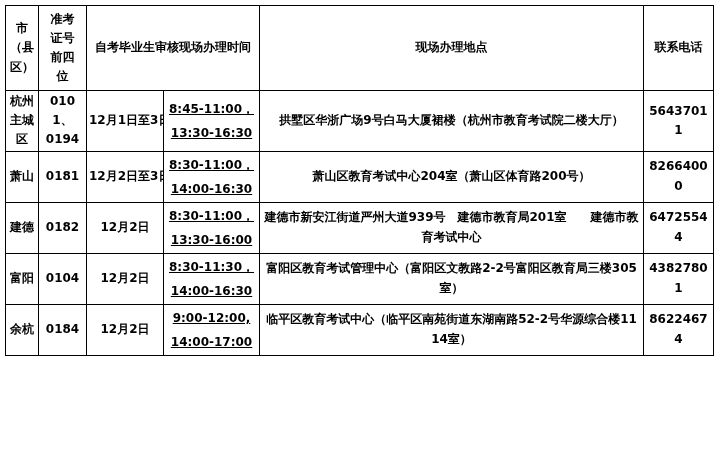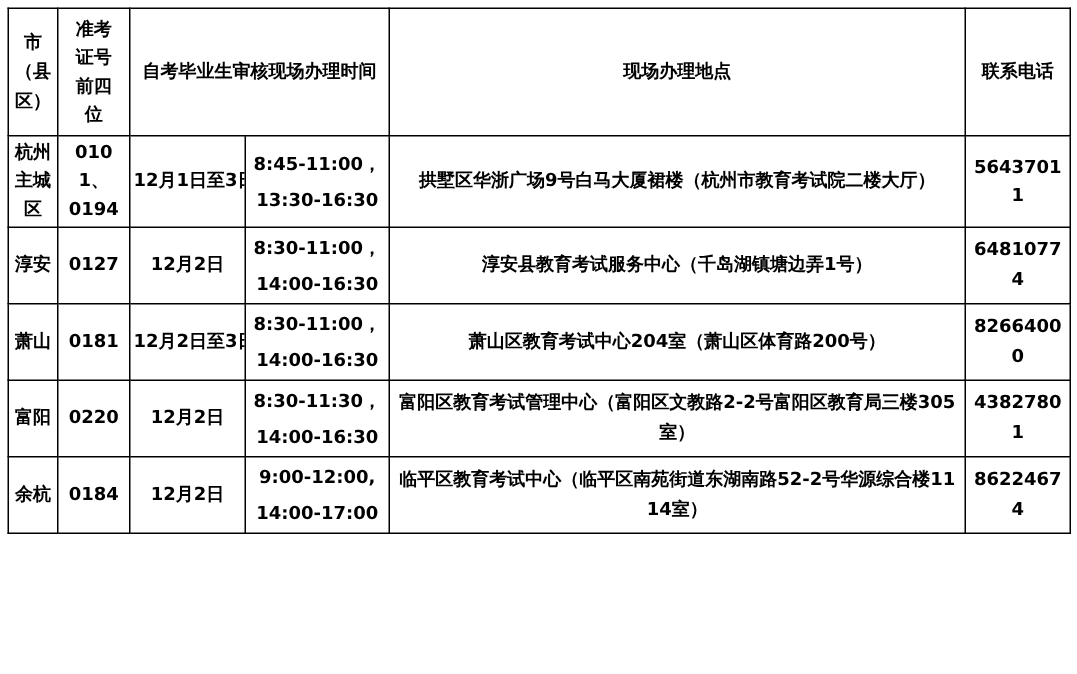--- a/index.html
+++ b/index.html
@@ -46,21 +46,21 @@
   table.review-table tbody tr:nth-child(7) { height: 42px; }
   table.review-table tbody tr:nth-child(8) { height: 33px; }
   .col-city     { width: 33px; }
   .col-code     { width: 48px; }
   .col-date     { width: 77px; }
   .col-time     { width: 96px; }
   .col-location { width: 384px; }
   .col-phone    { width: 70px; }
   .pre { white-space: pre-line; }
   .cell-date { white-space: nowrap; }
-  .time-line { line-height: 24px; white-space: nowrap; }
+  .time-line { line-height: 24px; white-space: nowrap; text-decoration: underline; }
   .cell-location { line-height: 1.8; }
 </style>
 </head>
 <body>
 
 <div class="page">
   <table class="review-table">
     <colgroup>
       <col class="col-city">
       <col class="col-code">
@@ -92,44 +92,44 @@
 0194</td>
         <td class="cell-date">12月1日至3日</td>
         <td>
           <div class="time-line">8:45-11:00，</div>
           <div class="time-line">13:30-16:30</div>
         </td>
         <td class="cell-location">拱墅区华浙广场9号白马大厦裙楼（杭州市教育考试院二楼大厅）</td>
         <td>56437011</td>
       </tr>
       <tr>
-        <td class="pre">淳安</td>
-        <td class="pre">0127</td>
-        <td class="cell-date">12月2日</td>
-        <td>
-          <div class="time-line">8:30-11:00，</div>
-          <div class="time-line">14:00-16:30</div>
-        </td>
-        <td class="cell-location">淳安县教育考试服务中心（千岛湖镇塘边弄1号）</td>
-        <td>64810774</td>
-      </tr>
-      <tr>
         <td class="pre">萧山</td>
         <td class="pre">0181</td>
         <td class="cell-date">12月2日至3日</td>
         <td>
           <div class="time-line">8:30-11:00，</div>
           <div class="time-line">14:00-16:30</div>
         </td>
         <td class="cell-location">萧山区教育考试中心204室（萧山区体育路200号）</td>
         <td>82664000</td>
       </tr>
       <tr>
+        <td class="pre">建德</td>
+        <td class="pre">0182</td>
+        <td class="cell-date">12月2日</td>
+        <td>
+          <div class="time-line">8:30-11:00，</div>
+          <div class="time-line">13:30-16:00</div>
+        </td>
+        <td class="cell-location">建德市新安江街道严州大道939号　建德市教育局201室　　建德市教育考试中心</td>
+        <td>64725544</td>
+      </tr>
+      <tr>
         <td class="pre">富阳</td>
-        <td class="pre">0220</td>
+        <td class="pre">0104</td>
         <td class="cell-date">12月2日</td>
         <td>
           <div class="time-line">8:30-11:30，</div>
           <div class="time-line">14:00-16:30</div>
         </td>
         <td class="cell-location">富阳区教育考试管理中心（富阳区文教路2-2号富阳区教育局三楼305室）</td>
         <td>43827801</td>
       </tr>
       <tr>
         <td class="pre">余杭</td>

